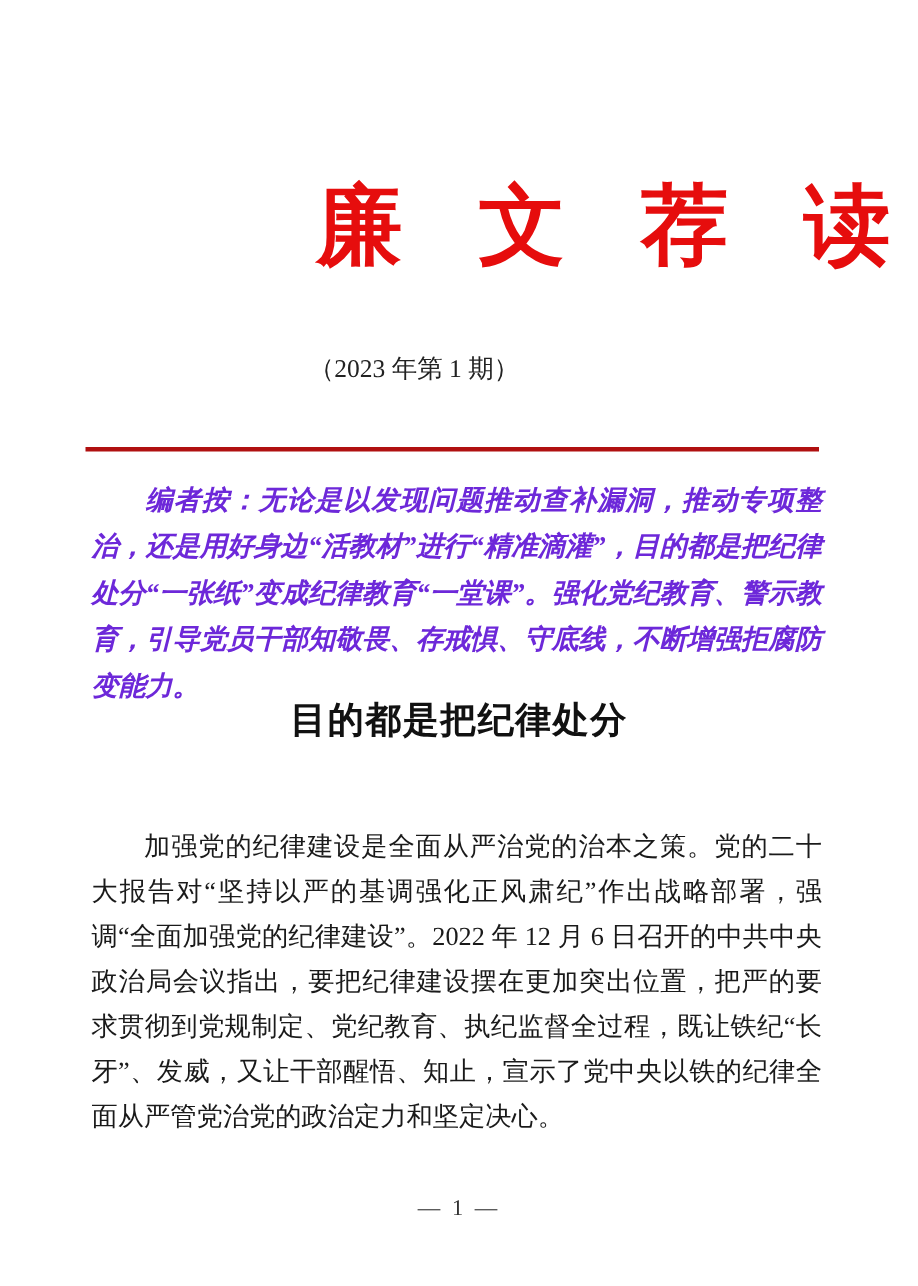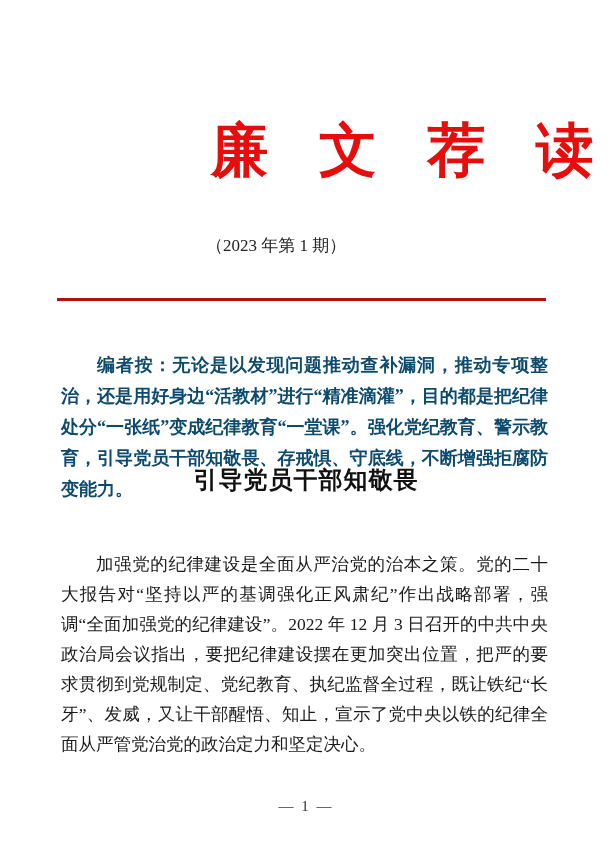--- a/index.html
+++ b/index.html
@@ -55,29 +55,30 @@
   .red-divider {
     position: absolute;
     top: 298px;
     left: 57px;
     width: 489px;
     height: 3px;
     background: #b01010;
   }
   .editor-note {
     position: absolute;
-    top: 332px;
+    top: 300px;
     left: 61px;
     width: 487px;
     font-size: 18px;
     line-height: 31px;
     font-weight: bold;
+    font-style: italic;
     text-align: justify;
     text-indent: 2em;
-    color: #0c4a6e;
+    color: #6d28d9;
   }
   .article-heading {
     position: absolute;
     top: 464px;
     left: 0;
     width: 612px;
     text-align: center;
     font-size: 24px;
     font-weight: bold;
     color: #111111;
@@ -112,19 +113,19 @@
 
   <div class="doc-title">廉 文 荐 读</div>
 
   <div class="issue-line">（2023 年第 1 期）</div>
 
 
   <div class="red-divider"></div>
 
   <p class="editor-note">编者按：无论是以发现问题推动查补漏洞，推动专项整治，还是用好身边“活教材”进行“精准滴灌”，目的都是把纪律处分“一张纸”变成纪律教育“一堂课”。强化党纪教育、警示教育，引导党员干部知敬畏、存戒惧、守底线，不断增强拒腐防变能力。</p>
 
-  <div class="article-heading">引导党员干部知敬畏</div>
+  <div class="article-heading">目的都是把纪律处分</div>
 
-  <p class="article-body">加强党的纪律建设是全面从严治党的治本之策。党的二十大报告对“坚持以严的基调强化正风肃纪”作出战略部署，强调“全面加强党的纪律建设”。2022 年 12 月 3 日召开的中共中央政治局会议指出，要把纪律建设摆在更加突出位置，把严的要求贯彻到党规制定、党纪教育、执纪监督全过程，既让铁纪“长牙”、发威，又让干部醒悟、知止，宣示了党中央以铁的纪律全面从严管党治党的政治定力和坚定决心。</p>
+  <p class="article-body">加强党的纪律建设是全面从严治党的治本之策。党的二十大报告对“坚持以严的基调强化正风肃纪”作出战略部署，强调“全面加强党的纪律建设”。2022 年 12 月 6 日召开的中共中央政治局会议指出，要把纪律建设摆在更加突出位置，把严的要求贯彻到党规制定、党纪教育、执纪监督全过程，既让铁纪“长牙”、发威，又让干部醒悟、知止，宣示了党中央以铁的纪律全面从严管党治党的政治定力和坚定决心。</p>
 
   <div class="page-footer">— 1 —</div>
 
 </div>
 
 </body></html>

